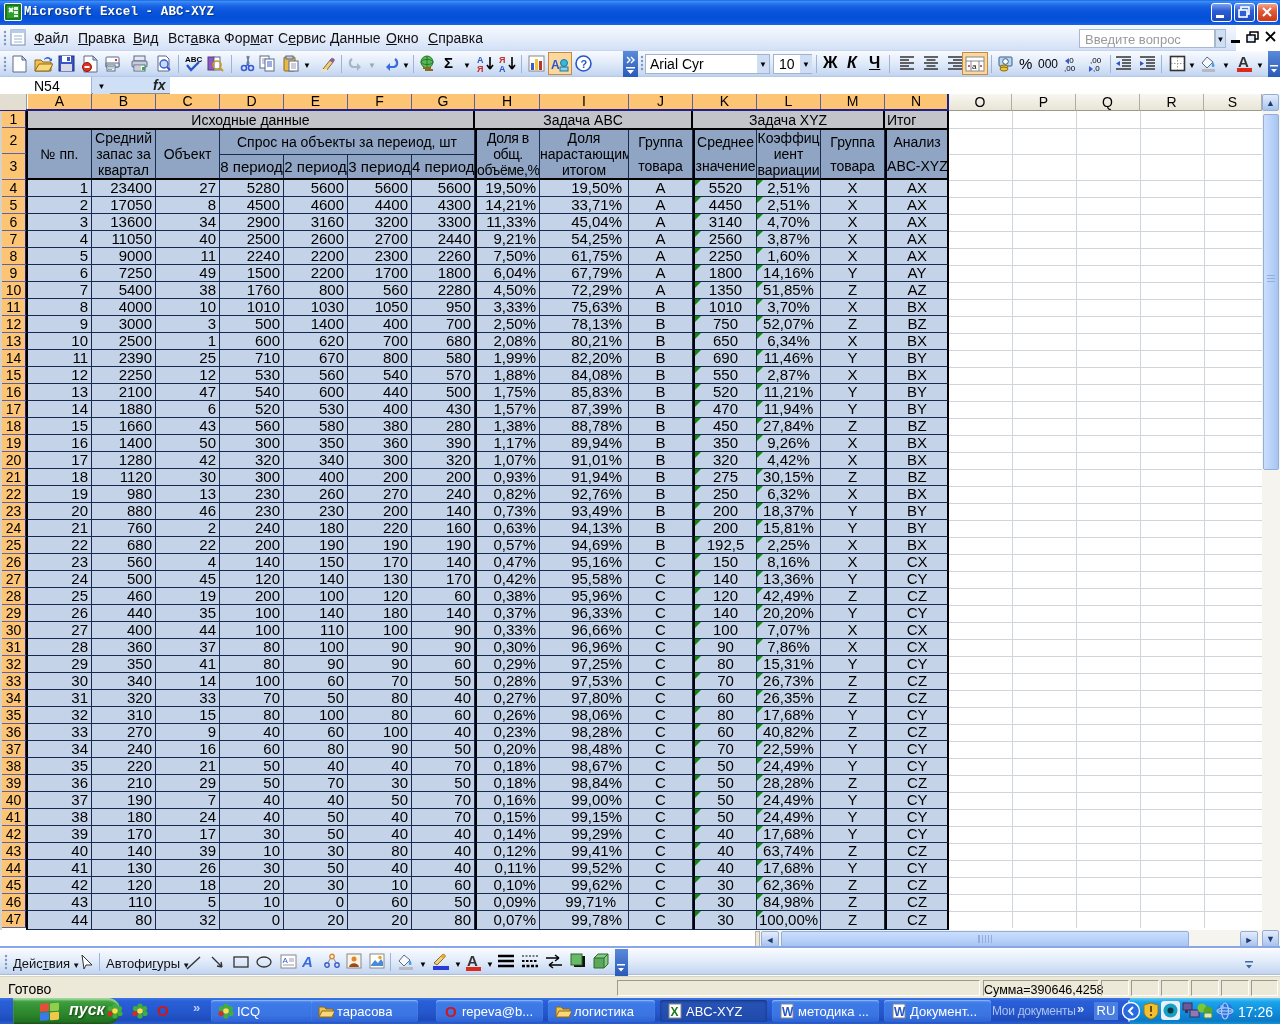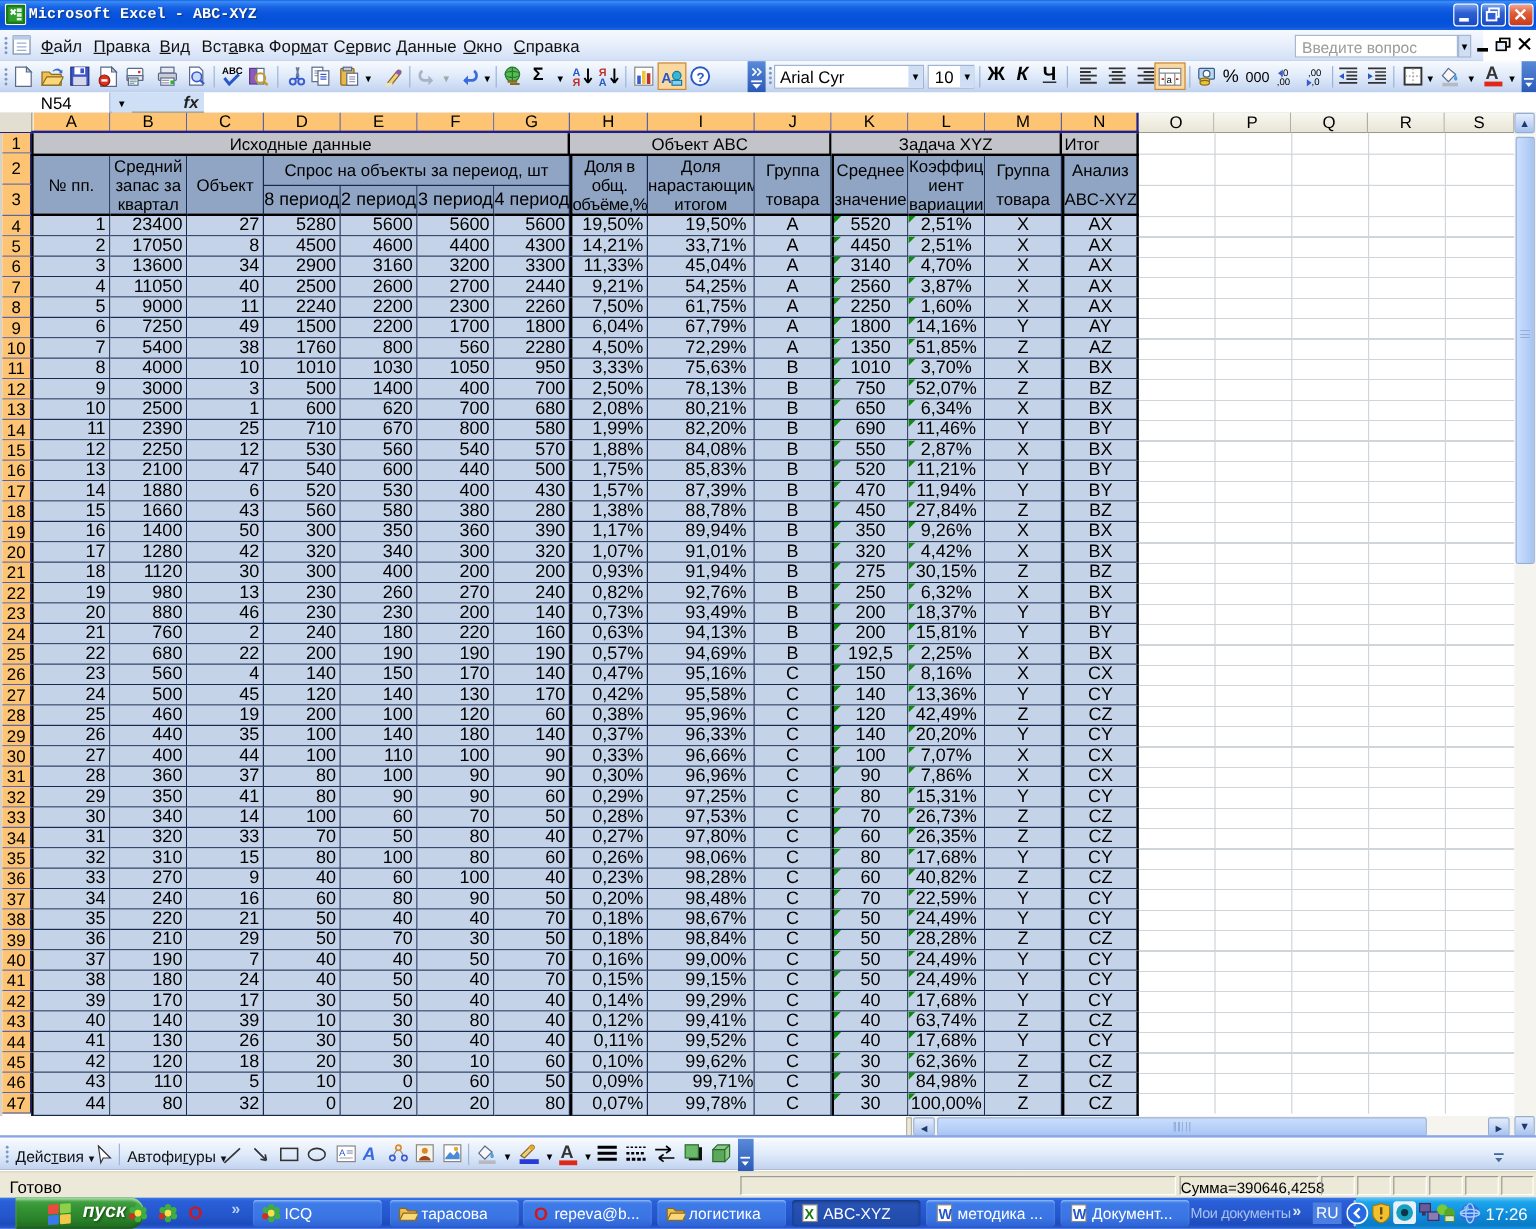--- a/index.html
+++ b/index.html
@@ -462,21 +462,21 @@
         <col style="width:89px">
         <col style="width:64px">
         <col style="width:64px">
         <col style="width:64px">
         <col style="width:64px">
         <col style="width:64px">
       </colgroup>
 <tbody>
         <tr class="r1" style="height:19px">
  <td colspan="7" class="c fl" style="border-right:2px solid #000">Исходные данные</td>
- <td colspan="3" class="c" style="border-right:2px solid #000">Объект ABC</td>
+ <td colspan="3" class="c" style="border-right:2px solid #000">Задача ABC</td>
  <td colspan="3" class="c" style="border-right:2px solid #000">Задача XYZ</td>
  <td style="border-right:2px solid #000;padding-left:2px">Итог</td>
 </tr>
 <tr class="hd" style="height:25px">
  <td rowspan="2" class="c fl b3">№ пп.</td>
  <td rowspan="2" class="c b3">Средний<br>запас за<br>квартал</td>
  <td rowspan="2" class="c b3">Объект</td>
  <td colspan="4" class="c">Спрос на объекты за переиод, шт</td>
  <td rowspan="2" class="c bl b3" style="letter-spacing:-.4px">Доля в<br>общ.<br>объёме,%</td>
  <td rowspan="2" class="c b3">Доля<br>нарастающим<br>итогом</td>
@@ -1166,21 +1166,21 @@
         </tr>
 <tr class="dt" style="height:17px">
           <td class="r fl">43</td>
           <td class="r">110</td>
           <td class="r">5</td>
           <td class="r">10</td>
           <td class="r">0</td>
           <td class="r">60</td>
           <td class="r">50</td>
           <td class="r bl">0,09%</td>
-          <td class="r" style="padding-right:0">99,71%</td>
+          <td class="r" style="padding-right:12px">99,71%</td>
           <td class="c">C</td>
           <td class="c bl t">30</td>
           <td class="c t">84,98%</td>
           <td class="c">Z</td>
           <td class="c bl2">CZ</td>
         </tr>
 <tr class="dt last" style="height:19px">
           <td class="r fl">44</td>
           <td class="r">80</td>
           <td class="r">32</td>
@@ -1368,21 +1368,21 @@
             <circle cx="12.5" cy="5.5" r="2.6" fill="#3fae3f"></circle>
             <circle cx="13" cy="10.5" r="2.6" fill="#3fae3f"></circle>
             <circle cx="8" cy="13" r="2.6" fill="#3fae3f"></circle>
             <circle cx="3" cy="10.5" r="2.6" fill="#d03020"></circle>
             <circle cx="3.5" cy="5.5" r="2.6" fill="#3fae3f"></circle>
             <circle cx="8" cy="8" r="2.8" fill="#f8e048"></circle>
           </g>
         </svg>
         <div class="tx">ICQ</div>
       </div>
- <div class="tbtn" style="left:325px;text-decoration:underline;">
+ <div class="tbtn" style="left:311px;text-decoration:underline;">
         <svg class="ii" width="16" height="16">
           <path d="M1 4 h5 l2 2 h7 v8 h-14 z" fill="#f0c050" stroke="#8a6a20"></path>
           <path d="M1 14 l3 -6 h13 l-3 6 z" fill="#fad87a" stroke="#8a6a20"></path>
         </svg>
         <div class="tx">тарасова</div>
       </div>
  <div class="tbtn" style="left:436px;">
         <svg class="ii" width="16" height="16">
           <text x="2" y="14" font-size="15" font-weight="bold" fill="#d01818">O</text>
         </svg>

